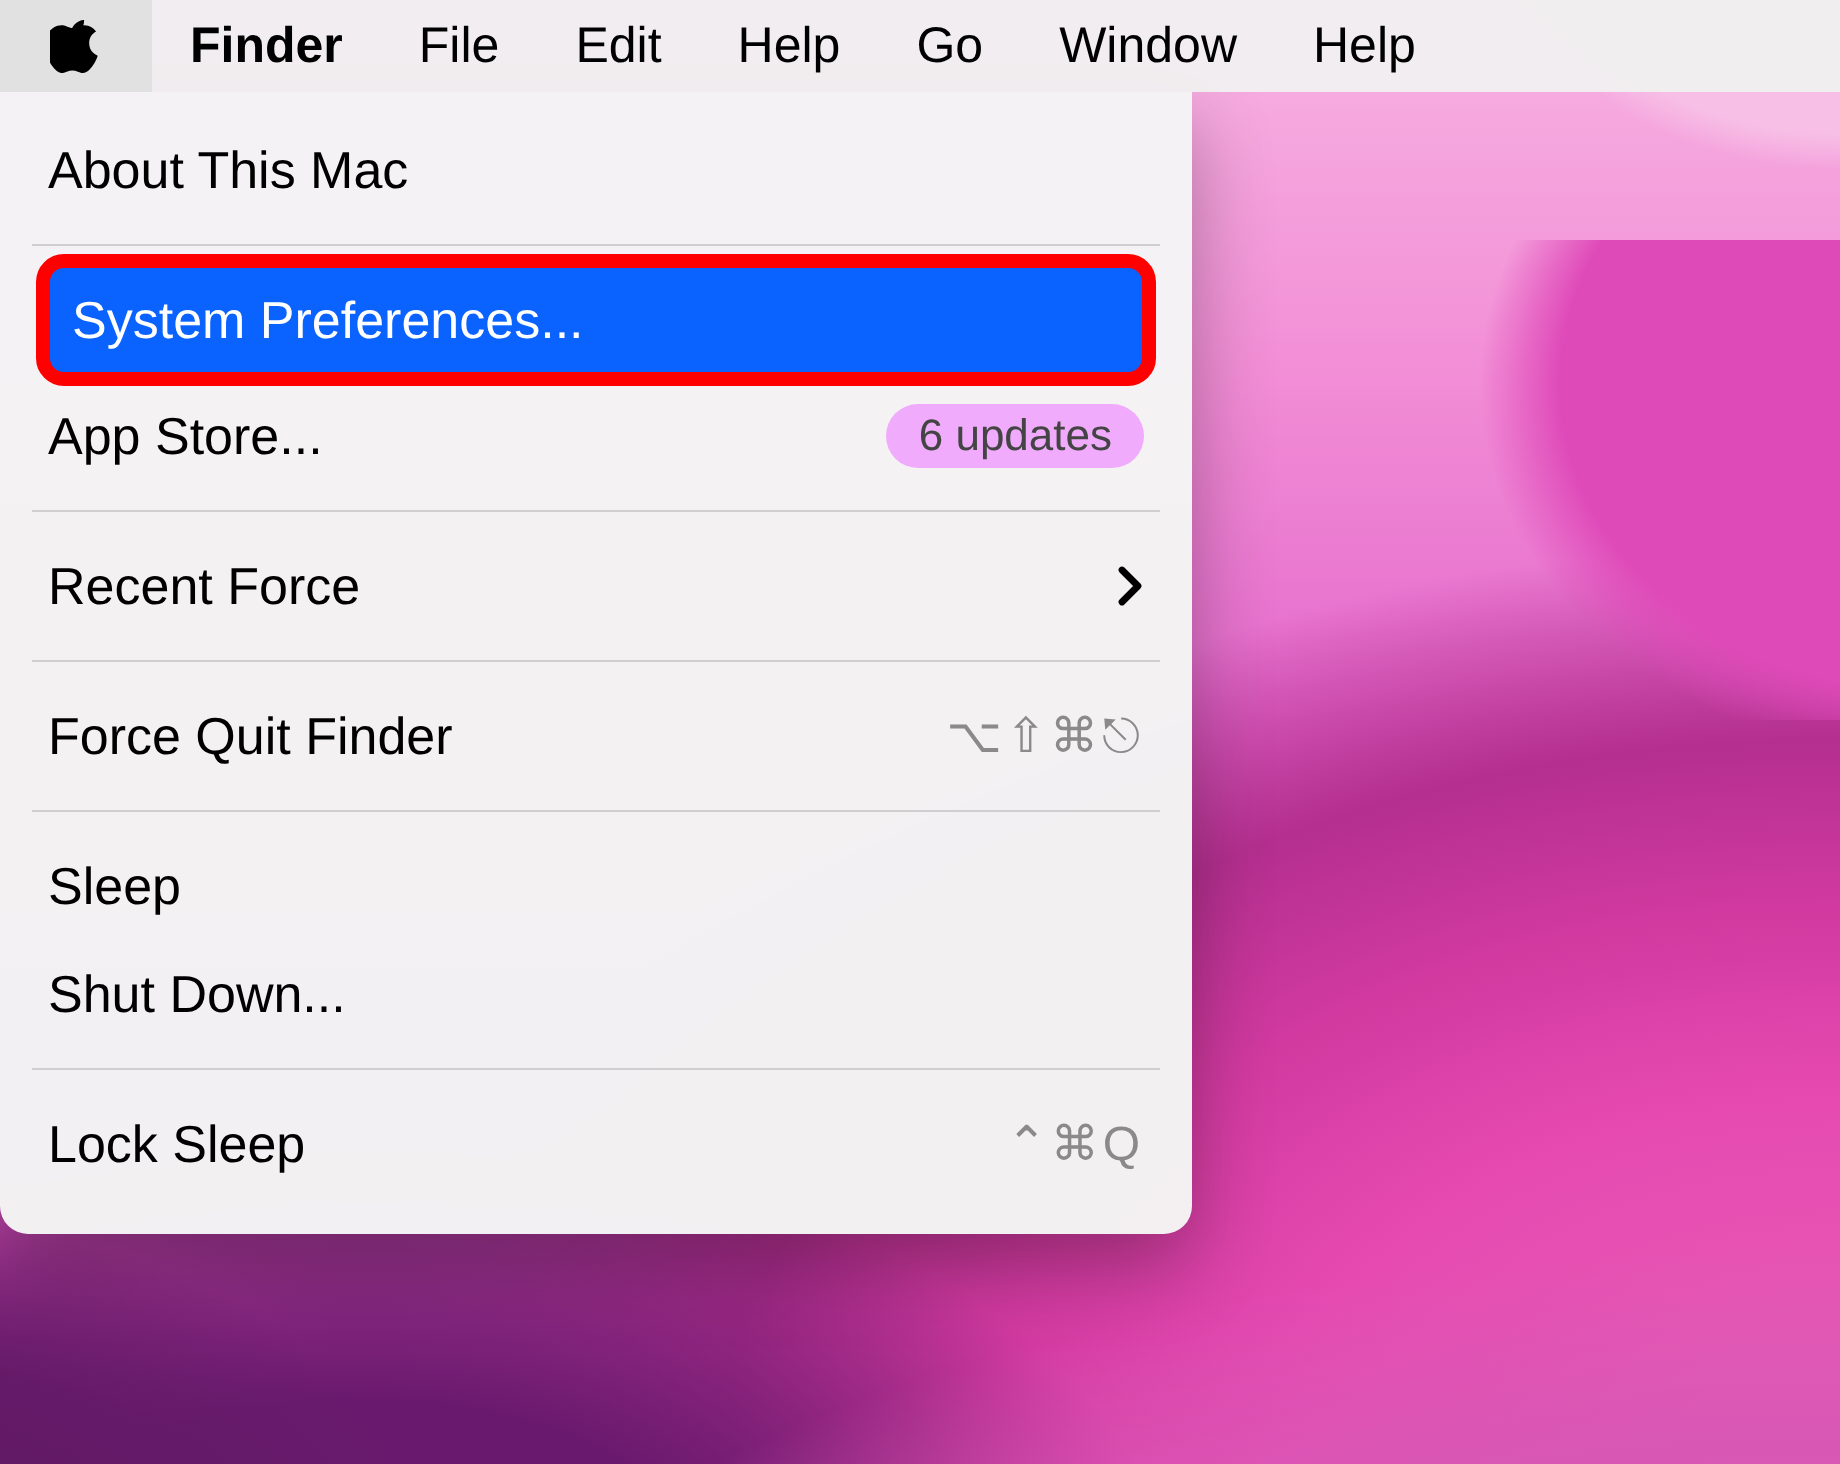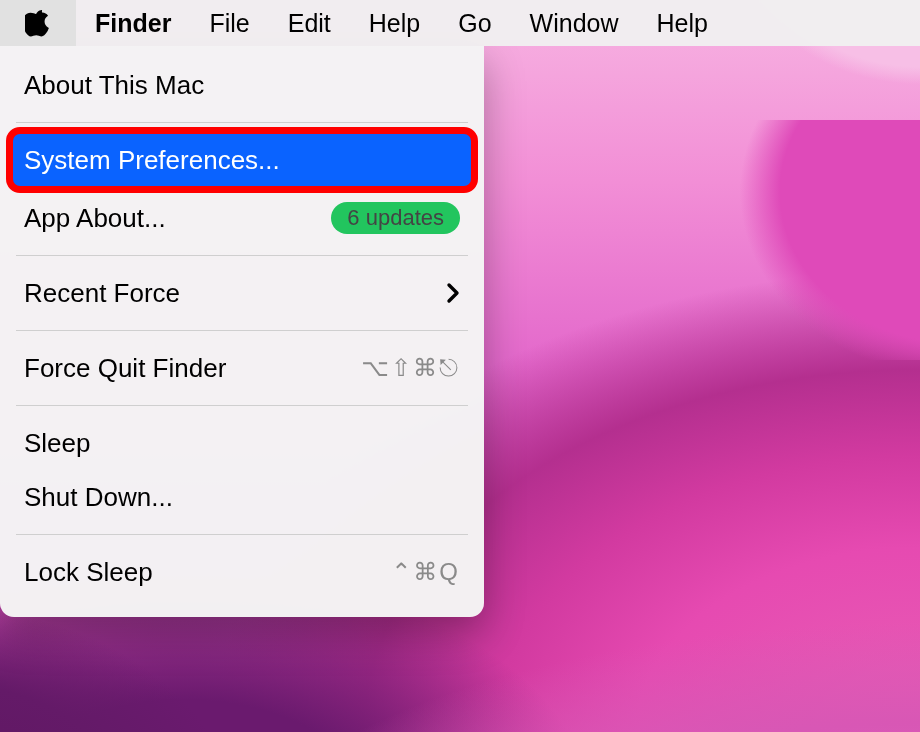--- a/index.html
+++ b/index.html
@@ -73,41 +73,41 @@
       display: flex;
       align-items: center;
       cursor: default;
     }
     .menu-item.bold { font-weight: 700; }
 
     .dropdown {
       position: absolute;
       top: 46px;
       left: 0;
-      width: 484px;
+      width: 596px;
       background: rgba(244,244,244,0.98);
       border-bottom-left-radius: 14px;
       border-bottom-right-radius: 14px;
       box-shadow: 0 16px 40px rgba(0,0,0,0.30);
       padding: 12px 0 18px 0;
       font-size: 26px;
       color: #000;
       z-index: 9;
     }
     .dd-row {
       display: flex;
       align-items: center;
       justify-content: space-between;
       height: 54px;
       padding: 0 24px 0 24px;
     }
     .dd-row.with-highlight {
       position: relative;
       padding: 0;
-      margin: 4px 0;
+      margin: 4px 12px;
     }
     .highlight-ring {
       position: absolute;
       left: 6px; right: 6px; top: -6px; bottom: -6px;
       border: 7px solid #ff0000;
       border-radius: 14px;
       box-sizing: border-box;
       z-index: 2;
     }
     .highlight-bar {
@@ -120,21 +120,21 @@
     .highlight-content {
       position: relative;
       z-index: 3;
       height: 100%;
       display: flex;
       align-items: center;
       padding-left: 24px;
       color: #ffffff;
     }
     .badge {
-      background: #22c55e;
+      background: #f0abfc;
       color: #444;
       border-radius: 16px;
       padding: 3px 16px;
       font-size: 22px;
     }
     .dd-sep {
       height: 1px;
       background: #cfcfcf;
       margin: 10px 16px;
     }
@@ -182,21 +182,21 @@
 
   <div class="dd-row with-highlight">
     <div class="highlight-bar"></div>
     <div class="highlight-ring"></div>
     <div class="highlight-content">
       <span>System Preferences...</span>
     </div>
   </div>
 
   <div class="dd-row">
-    <span>App About...</span>
+    <span>App Store...</span>
     <span class="badge">6 updates</span>
   </div>
 
   <div class="dd-sep"></div>
 
   <div class="dd-row">
     <span>Recent Force</span>
     <span class="chev">
       <svg width="14" height="22" viewBox="0 0 14 22">
           <path fill="none" stroke="#000" stroke-width="3.4" stroke-linecap="round" stroke-linejoin="round" d="M3 3l8 8-8 8"></path>

